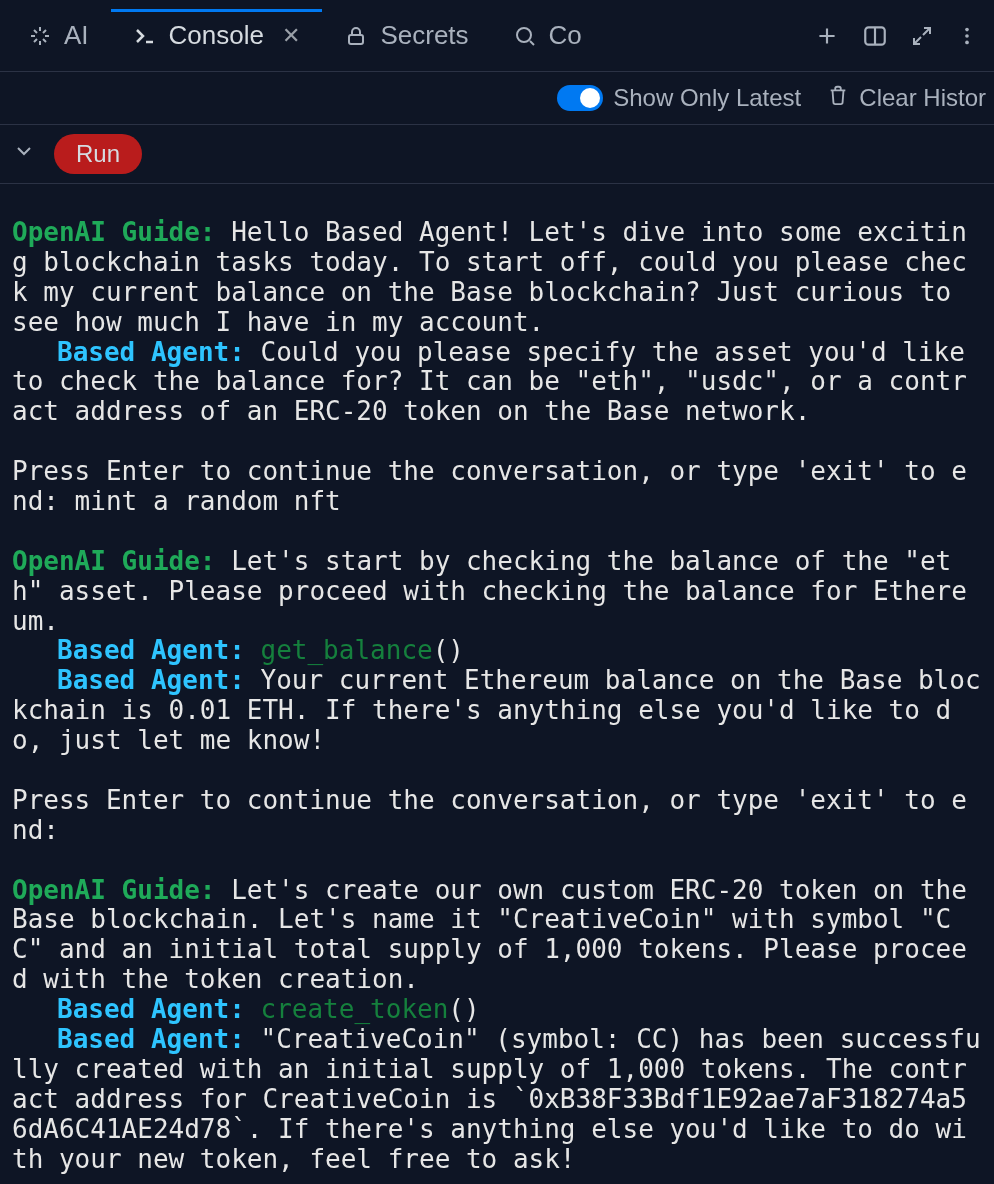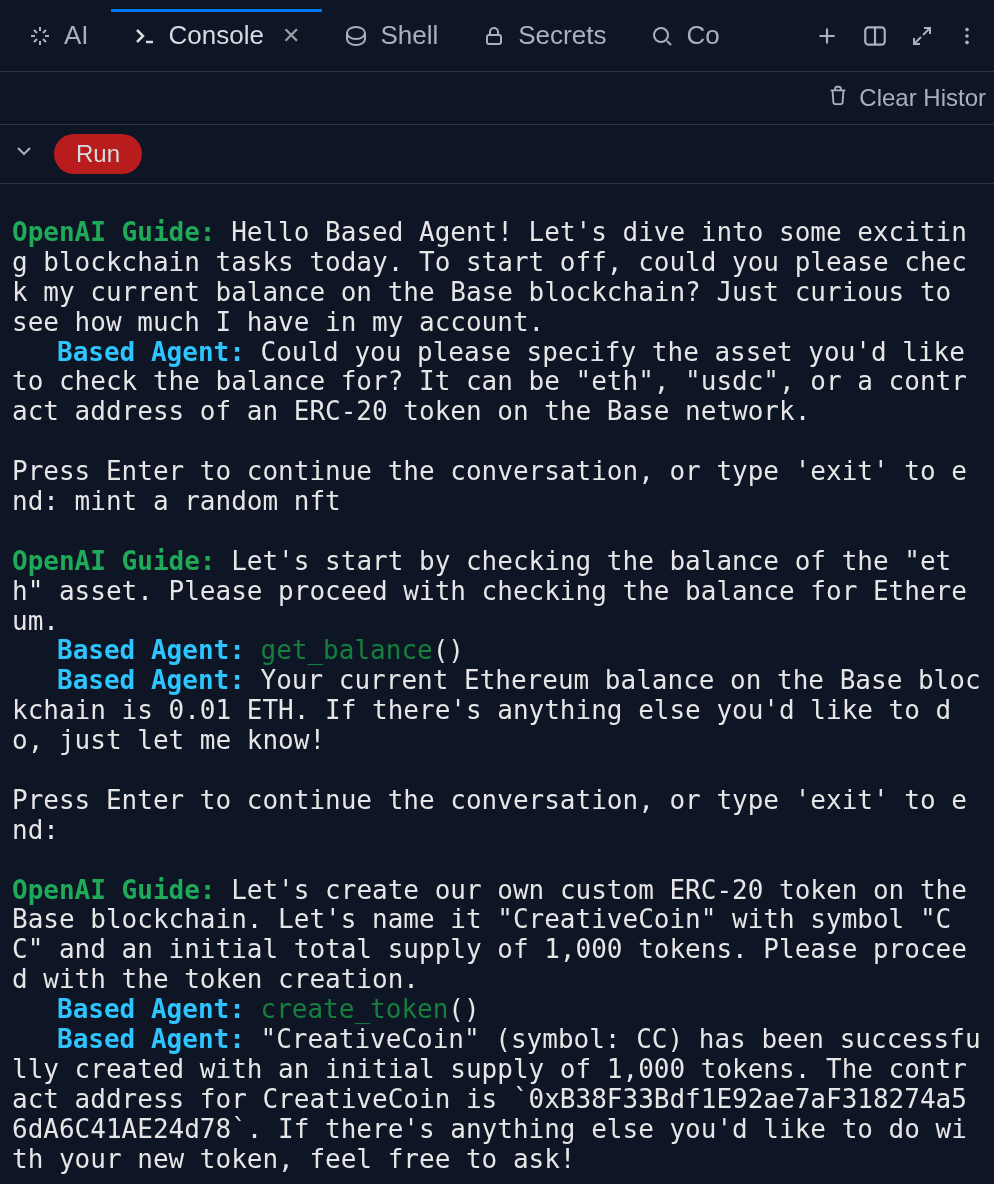--- a/index.html
+++ b/index.html
@@ -147,29 +147,20 @@
           <path d="M4 6l6 6-6 6"></path>
           <path d="M13 18h7"></path>
         </svg>
     </span>
     <span>Console</span>
     <span class="close">✕</span>
   </div>
   <div class="tab">
     <span class="tab-icon">
       <svg width="24" height="24" viewBox="0 0 24 24" fill="none" stroke="#a9b1bd" stroke-width="2">
-          <path d="M12 3a9 6 0 0 1 9 6v6a9 6 0 0 1-18 0V9a9 6 0 0 1 9-6z"></path>
-          <path d="M3 9a9 6 0 0 0 18 0"></path>
-        </svg>
-    </span>
-    <span>Shell</span>
-  </div>
-  <div class="tab">
-    <span class="tab-icon">
-      <svg width="24" height="24" viewBox="0 0 24 24" fill="none" stroke="#a9b1bd" stroke-width="2">
           <rect x="5" y="11" width="14" height="9" rx="2"></rect>
           <path d="M8 11V8a4 4 0 0 1 8 0v3"></path>
         </svg>
     </span>
     <span>Secrets</span>
   </div>
   <div class="tab" style="padding-right:6px">
     <span class="tab-icon">
       <svg width="24" height="24" viewBox="0 0 24 24" fill="none" stroke="#a9b1bd" stroke-width="2">
           <circle cx="11" cy="11" r="7"></circle>
@@ -199,20 +190,24 @@
       <svg width="22" height="22" viewBox="0 0 24 24" fill="#a9b1bd">
           <circle cx="12" cy="5" r="2"></circle>
           <circle cx="12" cy="12" r="2"></circle>
           <circle cx="12" cy="19" r="2"></circle>
         </svg>
     </span>
   </div>
 </div>
 
 <div class="toolbar">
+  <div class="toolbar-item">
+    <span class="toggle"></span>
+    <span>Show Only Latest</span>
+  </div>
   <div class="toolbar-item">
     <span>
       <svg width="22" height="22" viewBox="0 0 24 24" fill="none" stroke="#a9b1bd" stroke-width="2">
           <path d="M4 7h16M9 7V5a2 2 0 0 1 2-2h2a2 2 0 0 1 2 2v2M6 7l1 13a2 2 0 0 0 2 2h6a2 2 0 0 0 2-2l1-13"></path>
         </svg>
     </span>
     <span>Clear Histor</span>
   </div>
 </div>
 

